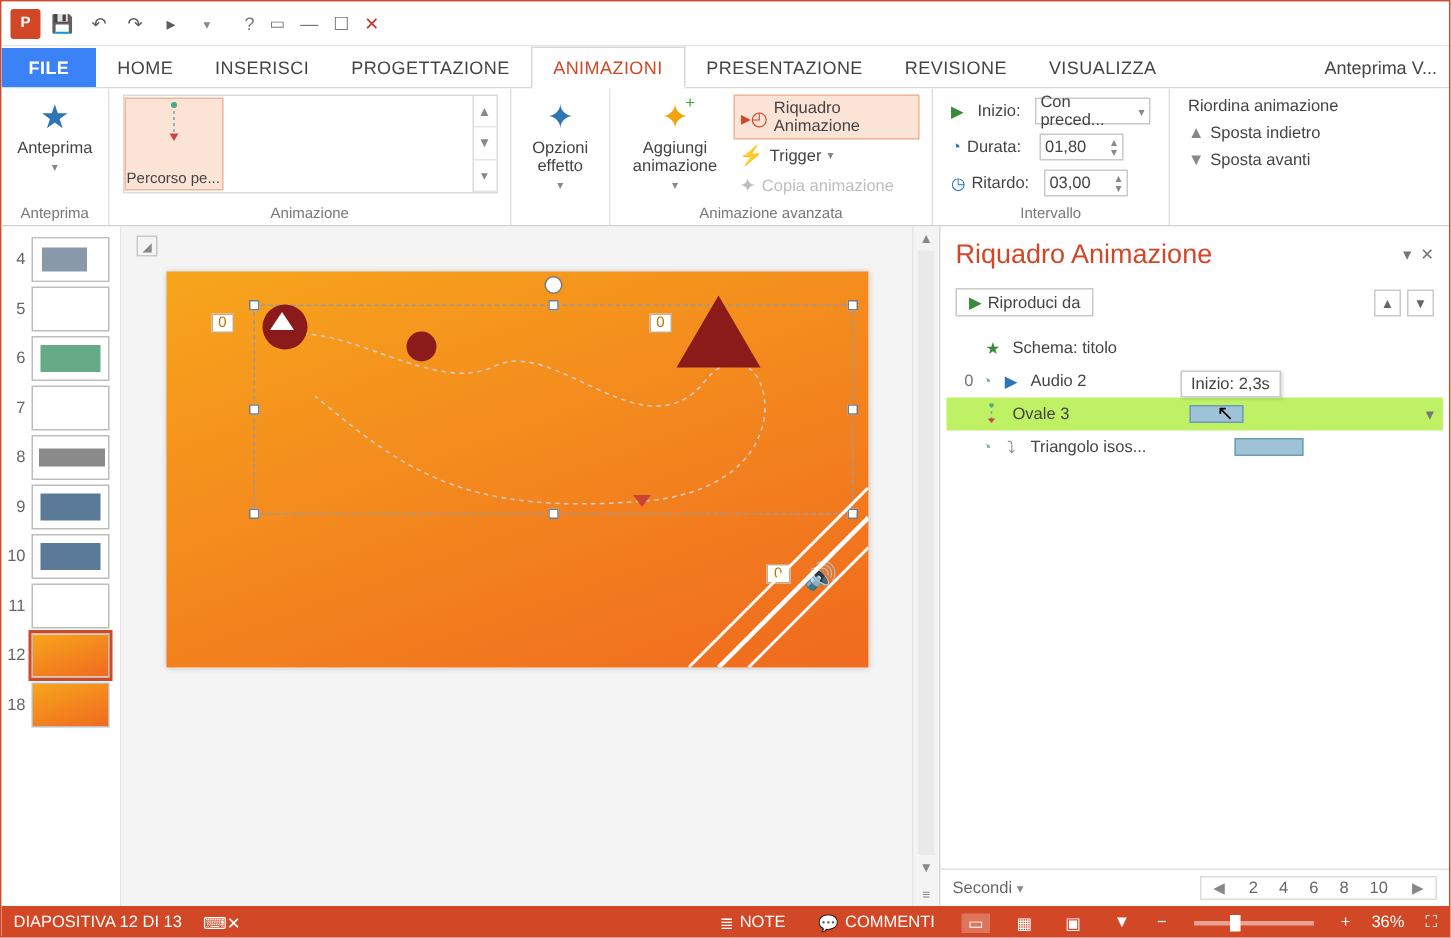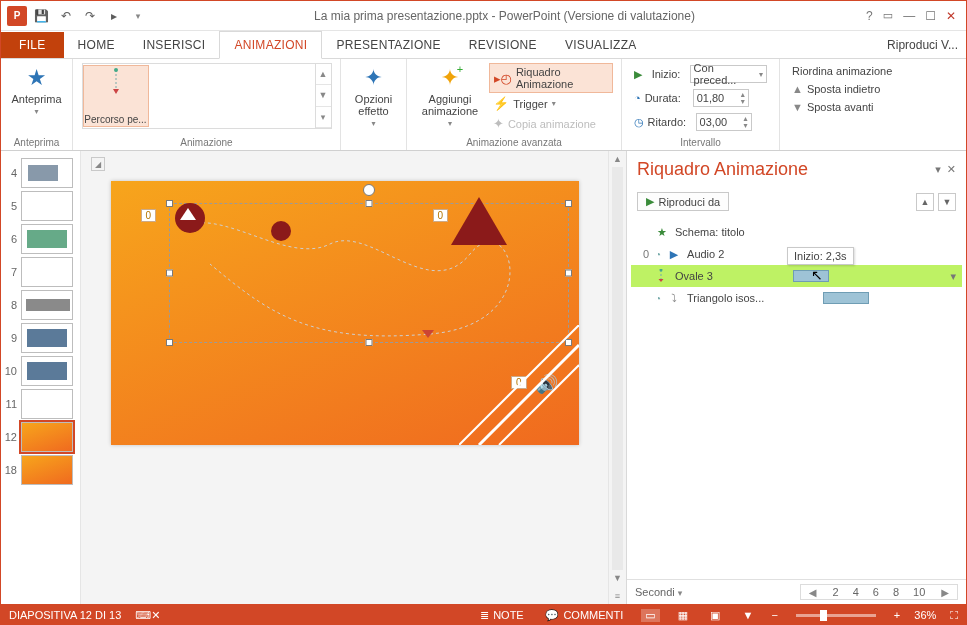--- a/index.html
+++ b/index.html
@@ -8,21 +8,21 @@
   .titlebar { height: 30px; background: #fff; display:flex; align-items:center; border-bottom:1px solid #e5e5e5;}
   .qat { display:flex; align-items:center; gap:6px; padding:0 6px;}
   .qat .app-logo { width:20px;height:20px;background:#d24726;color:#fff;display:flex;align-items:center;justify-content:center;font-weight:bold;font-size:10px;border-radius:2px;}
   .qat .q-icon { width:18px;height:18px;display:flex;align-items:center;justify-content:center;color:#5c5c5c;}
   .title-text { flex:1; text-align:center; font-size:12px; color:#666;}
   .win-ctrl { display:flex; align-items:center; gap:10px; padding:0 10px;}
   .win-ctrl span { color:#777; font-size:12px;}
   
   .ribbon-tabs { height:28px; display:flex; align-items:flex-end; padding-left:0; border-bottom:1px solid #d9d9d9; background:#fff;}
   .ribbon-tabs .tab { padding:6px 14px; font-size:12px; color:#444; cursor:pointer; text-transform:uppercase; letter-spacing:0.3px;}
-  .ribbon-tabs .tab.file { background:#c2410c; color:#fff; font-weight:normal; padding:6px 18px; }
+  .ribbon-tabs .tab.file { background:#3b82f6; color:#fff; font-weight:bold; padding:6px 18px; }
   .ribbon-tabs .tab.active { color:#d24726; border:1px solid #d9d9d9; border-bottom:1px solid #fff; background:#fff; margin-bottom:-1px;}
   .ribbon-tabs .account { margin-left:auto; padding:6px 8px; color:#444; display:flex; align-items:center; gap:6px;}
   
   .ribbon { height:92px; background:#fff; border-bottom:1px solid #d0d0d0; display:flex;}
   .group { border-right:1px solid #e3e3e3; padding:4px 8px 2px 8px; display:flex; flex-direction:column; align-items:center; justify-content:space-between;}
   .group-label{ font-size:10px; color:#777; padding-top:2px;}
   .big-btn { display:flex; flex-direction:column; align-items:center; gap:2px; padding:2px 6px; font-size:11px; color:#444; text-align:center;}
   .big-btn .ico{font-size:22px;}
   .gallery { width:250px; height:66px; border:1px solid #dcdcdc; display:flex; align-items:center; }
   .gallery-item{width:66px;height:62px;display:flex;flex-direction:column;align-items:center;justify-content:center;gap:18px;font-size:10px;}
@@ -90,40 +90,40 @@
 
 <div class="titlebar">
   <div class="qat">
     <div class="app-logo">P</div>
     <div class="q-icon">💾</div>
     <div class="q-icon">↶</div>
     <div class="q-icon">↷</div>
     <div class="q-icon">▸</div>
     <div class="q-icon" style="font-size:9px;color:#888;">▾</div>
   </div>
-  <div class="title-text">La mia prima presentazione.pptx - PowerPoint (Versione di valutazione)</div>
   <div class="win-ctrl">
     <span>?</span>
     <span style="font-size:11px;">▭</span>
     <span>—</span>
     <span>☐</span>
     <span style="color:#c0392b;">✕</span>
   </div>
 </div>
 
 <div class="ribbon-tabs">
   <div class="tab file">FILE</div>
   <div class="tab">HOME</div>
   <div class="tab">INSERISCI</div>
+  <div class="tab">PROGETTAZIONE</div>
   <div class="tab active">ANIMAZIONI</div>
   <div class="tab">PRESENTAZIONE</div>
   <div class="tab">REVISIONE</div>
   <div class="tab">VISUALIZZA</div>
   <div class="account">
-    <span>Riproduci V...</span>
+    <span>Anteprima V...</span>
 
   </div>
 </div>
 
 <div class="ribbon">
 
   <div class="group" style="width:72px">
     <div class="big-btn">
       <span class="ico" style="color:#2e75b6;">★</span>
       <span>Anteprima</span>

